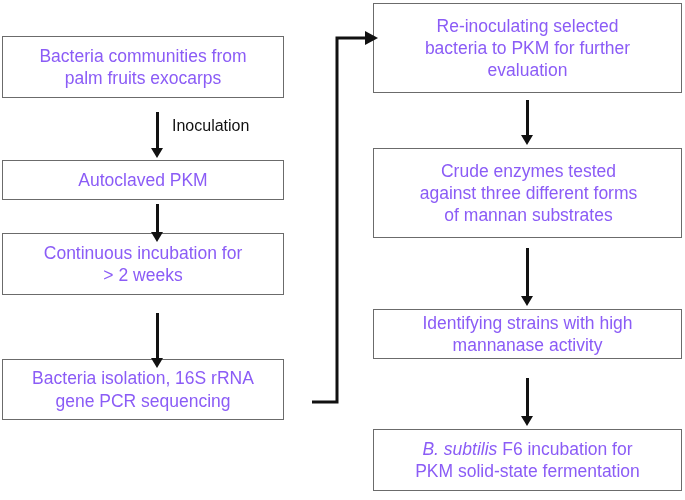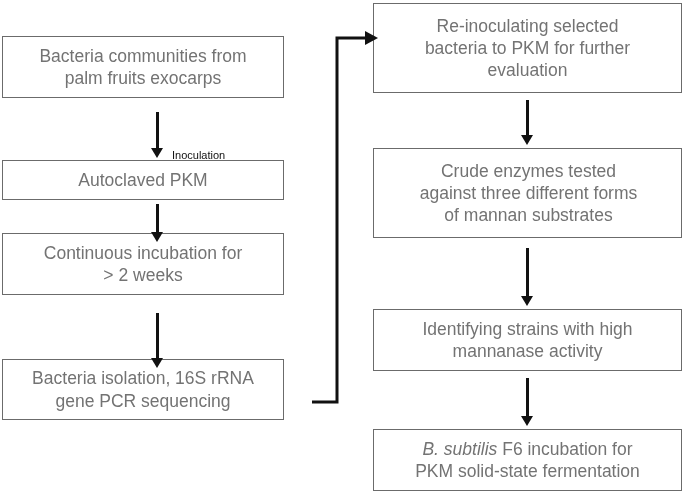--- a/index.html
+++ b/index.html
@@ -19,21 +19,21 @@
   }
   .node {
     position: absolute;
     box-sizing: border-box;
     border: 1px solid #6b6b6b;
     background: #ffffff;
     display: flex;
     align-items: center;
     justify-content: center;
     text-align: center;
-    color: #737373;
+    color: #8b5cf6;
     font-size: 17.5px;
     line-height: 1.26;
     padding: 2px 6px;
     white-space: pre-line;
   }
   .node .txt {
     display: block;
     width: 100%;
   }
   .node .txt i {
@@ -46,21 +46,21 @@
   
   .n-right { left: 373px; width: 309px; }
 
   #n1 { top: 36px;  height: 62px; }
   #n2 { top: 160px; height: 40px; align-items: center; }
   #n3 { top: 233px; height: 62px; }
   #n4 { top: 359px; height: 61px; }
 
   #n5 { top: 3px;   height: 90px; }
   #n6 { top: 148px; height: 90px; padding-left: 8px; }
-  #n7 { top: 309px; height: 62px; }
+  #n7 { top: 309px; height: 50px; }
   #n8 { top: 429px; height: 62px; }
 
   
   .v-arrow {
     position: absolute;
     width: 0;
   }
   .v-arrow .shaft {
     position: absolute;
     left: 50%;
@@ -91,24 +91,23 @@
   #a5 { left: 527px; top: 100px; height: 45px; }
   #a5 .shaft { height: 35px; }
   #a6 { left: 527px; top: 248px; height: 58px; }
   #a6 .shaft { height: 48px; }
   #a7 { left: 527px; top: 378px; height: 48px; }
   #a7 .shaft { height: 38px; }
 
   
   .arrow-label {
     position: absolute;
-    font-size: 11px;
+    font-size: 16px;
     color: #111111;
     white-space: nowrap;
-    margin-top: 32px;
   }
   #lbl-inoculation { left: 172px; top: 117px; }
 
   
   #connector { position: absolute; left: 0; top: 0; width: 685px; height: 500px; pointer-events: none; }
 </style>
 </head>
 <body>
 
 <div id="flowchart">

